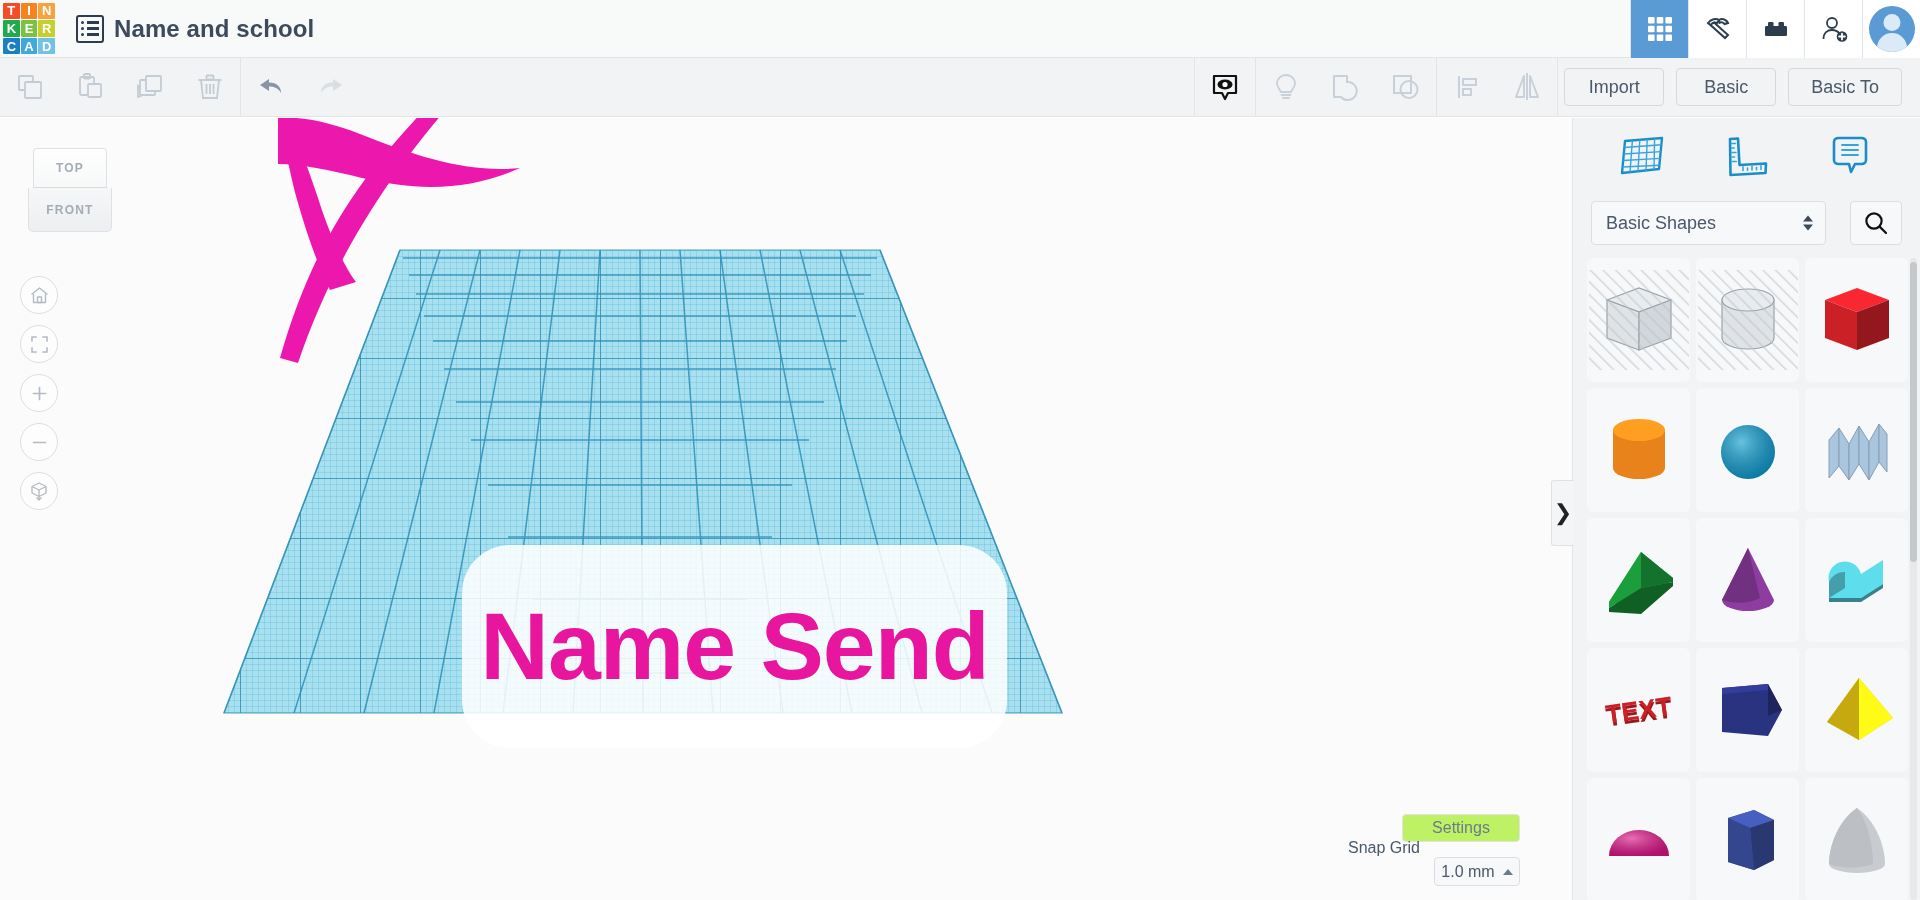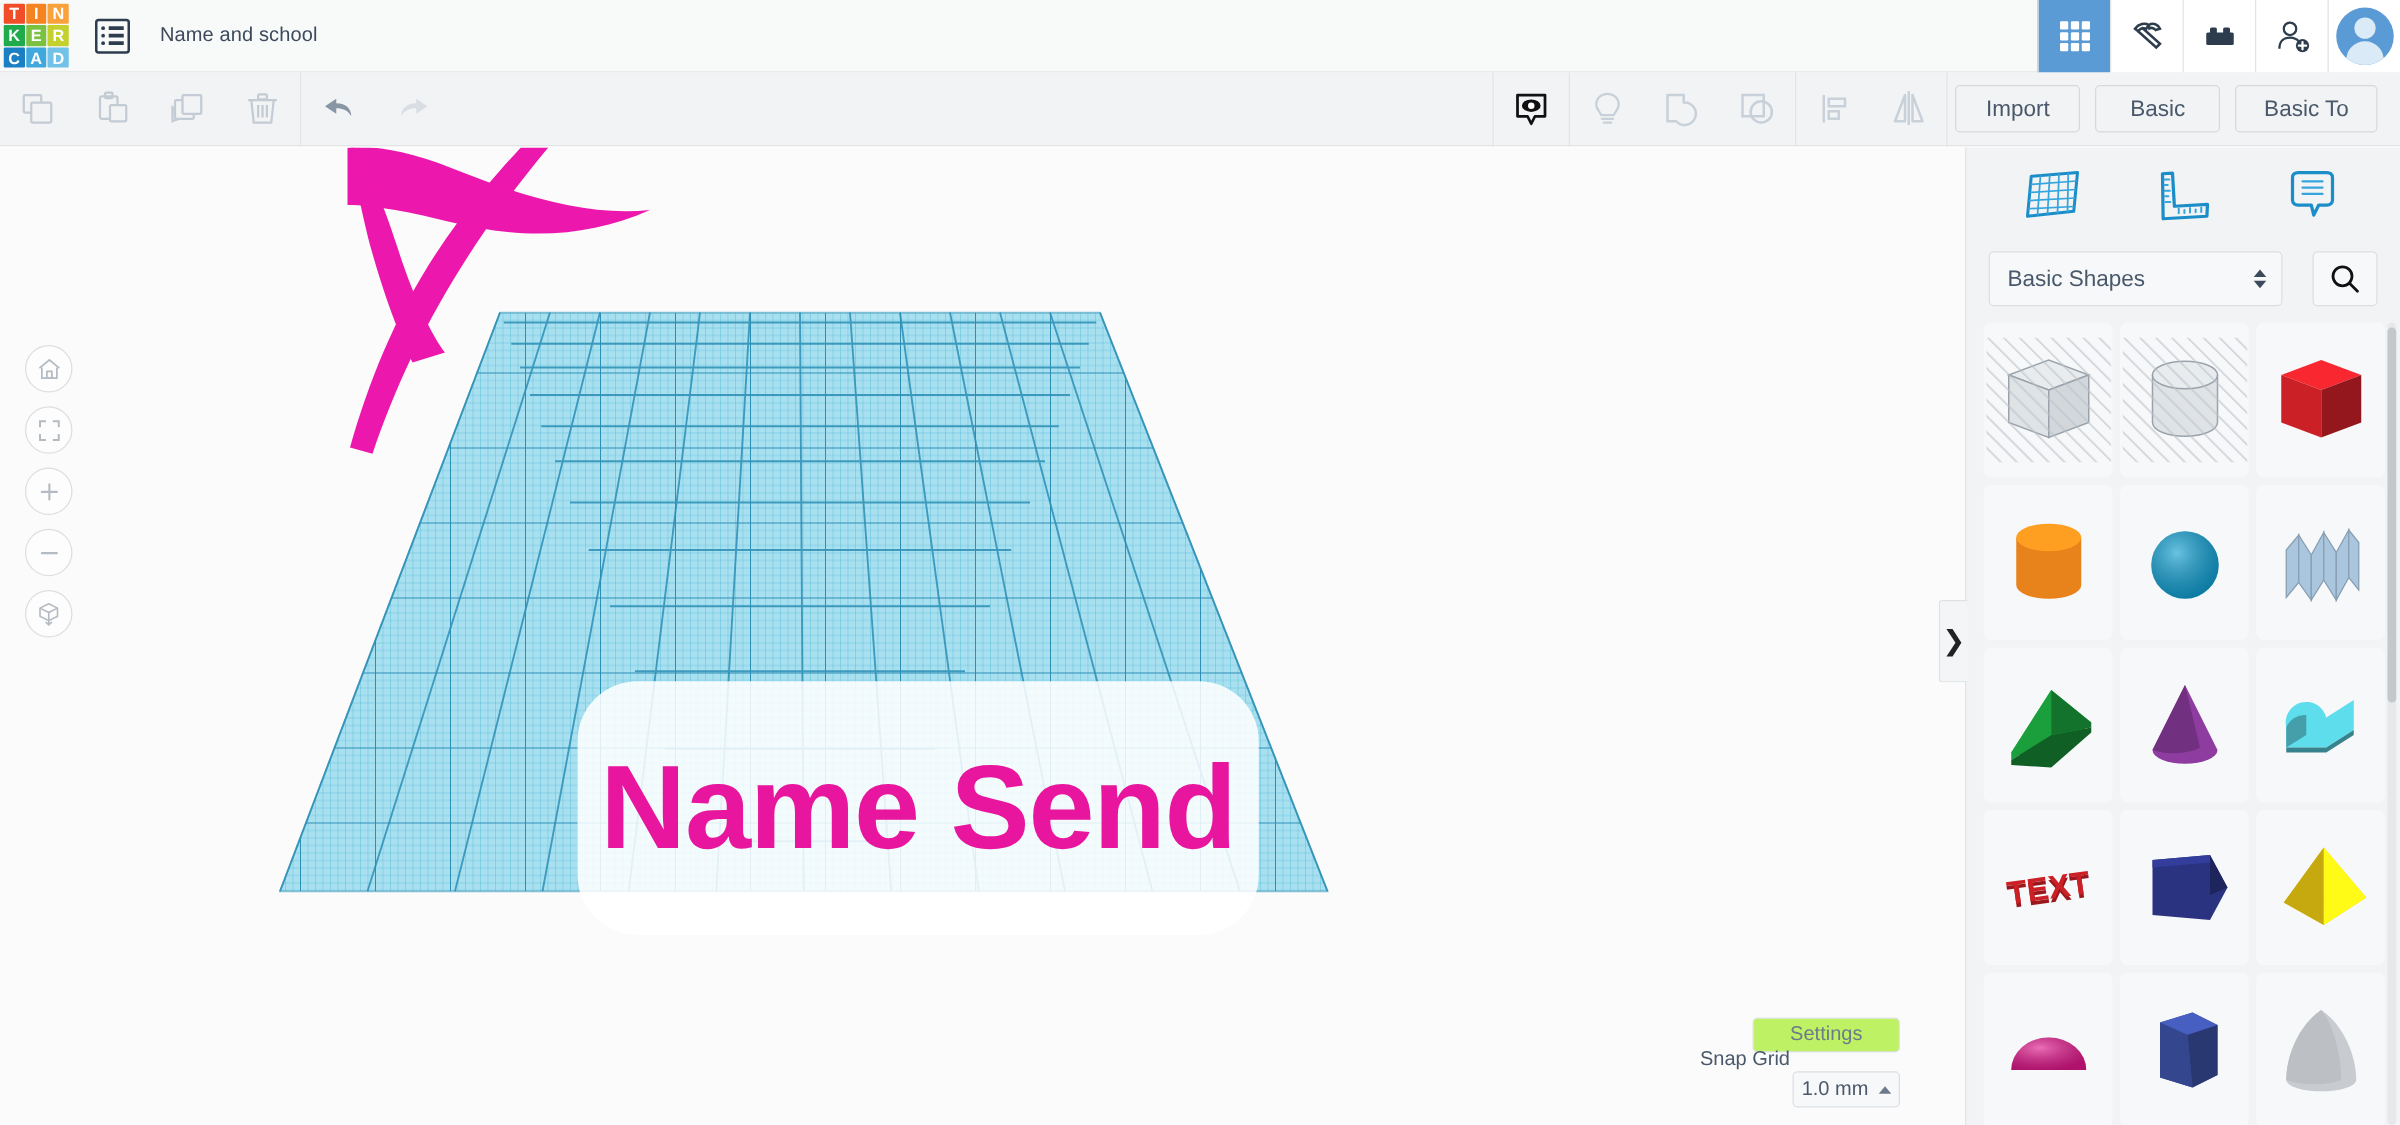--- a/index.html
+++ b/index.html
@@ -31,21 +31,21 @@
   .doc-icon {
     margin-left: 18px; width: 28px; height: 28px;
     border: 2.5px solid #2e3d4e; border-radius: 3px;
     display: flex; flex-direction: column; justify-content: center;
     gap: 3px; padding: 0 3px; flex: 0 0 28px;
   }
   .doc-row { display: flex; align-items: center; gap: 3px; }
   .doc-row b { width: 3px; height: 3px; background: #2e3d4e; border-radius: 50%; flex: 0 0 3px; }
   .doc-row u { flex: 1; height: 2.5px; background: #2e3d4e; text-decoration: none; }
   .doc-title {
-    margin-left: 24px; font-size: 16px; color: #3c4a5c; font-weight: normal;
+    margin-left: 10px; font-size: 24px; color: #3c4a5c; font-weight: bold;
     letter-spacing: 0.1px;
   }
   .topbar-spacer { flex: 1; }
   .top-actions { display: flex; align-items: center; height: 58px; }
   .top-btn {
     width: 58px; height: 58px; display: flex; align-items: center; justify-content: center;
     border-left: 1px solid #e2e4e6; background: #fff;
   }
   .top-btn.active { background: #5b9bd5; }
   .avatar-wrap {
@@ -140,21 +140,21 @@
 
   
   .settings-btn {
     position: absolute; right: 52px; bottom: 58px;
     width: 118px; height: 28px; background: #bef264; border: 1px solid #e0e3e5;
     border-radius: 4px; display: flex; align-items: center; justify-content: center;
     font-size: 16px; color: #6c7a89;
   }
   .snaprow {
     position: absolute; right: 52px; bottom: 14px;
-    display: flex; align-items: center; gap: 2px;
+    display: flex; align-items: center; gap: 14px;
   }
   .snaplabel { font-size: 16px; color: #49586a; }
   .snapsel {
     width: 86px; height: 29px; background: #f7f8f9; border: 1px solid #dcdfe2;
     border-radius: 4px; display: flex; align-items: center; justify-content: center;
     gap: 8px; font-size: 16px; color: #49586a; margin-top: 47px;
   }
   .caret-up {
     width: 0; height: 0; border-left: 5px solid transparent; border-right: 5px solid transparent;
     border-bottom: 6px solid #6c7a89;
@@ -474,20 +474,24 @@
 
     <svg class="annot-arrow" width="1572" height="782">
       <path d="M300,300 C320,230 350,160 410,90 C440,55 465,30 480,16
                L492,24 C470,45 448,72 424,104 C372,175 340,240 318,305 Z" fill="#ec17ad" transform="translate(-20,-60)"></path>
       <path d="M278,-60 C300,-62 330,-56 360,-44 C420,-20 470,-5 520,-10
                C470,12 420,14 362,0 C330,-8 300,-14 278,-14 Z" fill="#ec17ad" transform="translate(0,60)"></path>
       <path d="M281,-62 C292,-50 305,-20 318,20 C330,58 345,90 356,104
                L330,112 C318,88 306,54 296,18 C288,-14 282,-44 281,-62 Z" fill="#ec17ad" transform="translate(0,60)"></path>
     </svg>
 
+    <div class="viewcube">
+      <div class="vc-top">TOP</div>
+      <div class="vc-front">FRONT</div>
+    </div>
 
     <div class="navcol">
       <div class="navbtn">
         <svg width="21" height="21" viewBox="0 0 21 21">
           <g fill="none" stroke="#b4bbc2" stroke-width="1.4" stroke-linejoin="round">
             <path d="M2.5 9.5 L10.5 3 L18.5 9.5"></path>
             <path d="M4.5 9 V17.5 H16.5 V9"></path>
             <rect x="8.5" y="12" width="4" height="5.5"></rect>
           </g>
         </svg>

